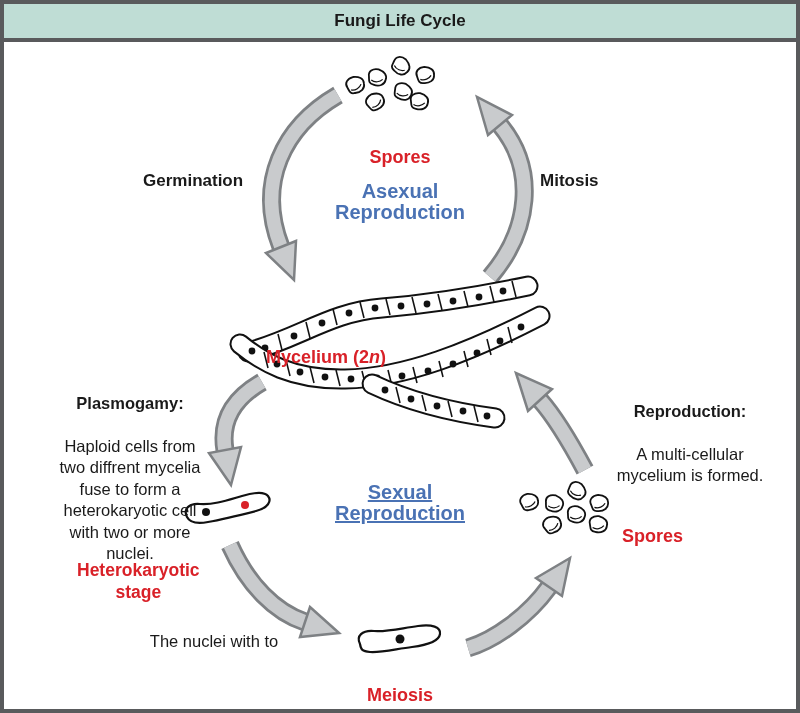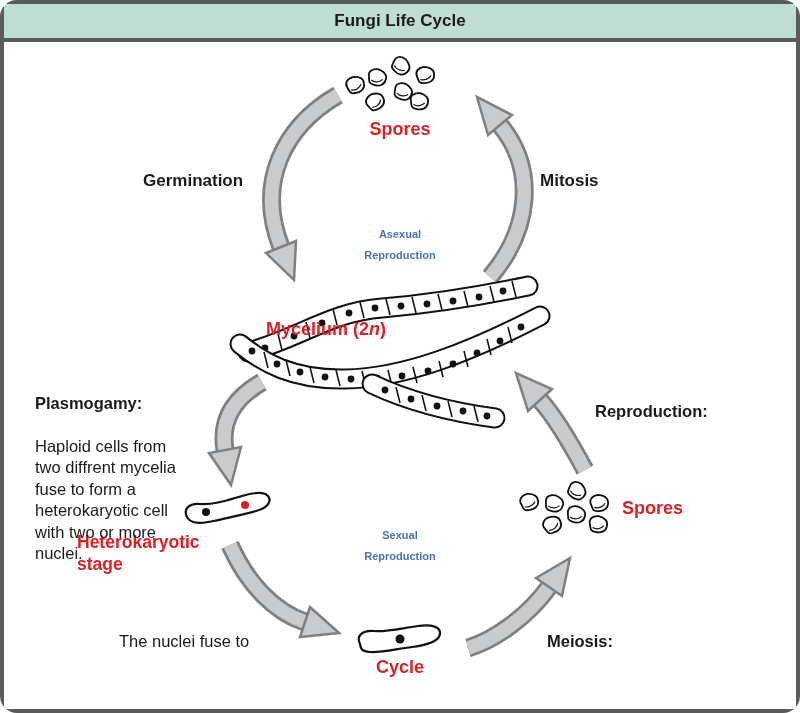--- a/index.html
+++ b/index.html
@@ -1,32 +1,32 @@
 <!DOCTYPE html>
 <html style="--header-bg: #bfddd5; --frame: #595a5c; --ink: #1a1a1a; --red: #d92128; --blue: #4a72b4; --arrow-fill: #c9cbcd; --arrow-stroke: #7e8184; --line-black: #111111;"><head>
 <meta charset="utf-8">
 <style>
   :root{
     --header-bg:#bfddd5; --frame:#595a5c; --ink:#1a1a1a; --red:#d92128;
     --blue:#4a72b4; --arrow-fill:#c9cbcd; --arrow-stroke:#7e8184; --line-black:#111111;
   }
   *{margin:0;padding:0;box-sizing:border-box;}
   body{font-family:"Liberation Sans",sans-serif;background:#fff;}
-  .canvas{position:relative;width:800px;height:713px;background:#fff;overflow:hidden;border-radius:17px;}
+  .canvas{position:relative;width:800px;height:713px;background:#fff;overflow:hidden;}
   .titlebar{position:absolute;left:0;top:0;right:0;height:42px;background:var(--header-bg);
     border:4px solid var(--frame);display:flex;align-items:center;justify-content:center;z-index:1;}
   .titlebar span{font-weight:bold;font-size:17px;color:var(--ink);}
   .content-frame{position:absolute;left:0;top:38px;right:0;bottom:0;background:#fff;
     border:4px solid var(--frame);z-index:0;}
   svg.diagram{position:absolute;left:0;top:0;width:800px;height:713px;z-index:2;}
-  .lbl{position:absolute;z-index:3;color:var(--ink);font-size:16.5px;line-height:21.5px;white-space:pre-line;}
+  .lbl{position:absolute;z-index:3;color:var(--ink);font-size:16.5px;line-height:21.5px;white-space:pre-line;text-align:center;}
   .cx{transform:translateX(-50%);text-align:center;}
-  .red{color:var(--red);font-weight:bold;font-size:18px;line-height:22px;}
+  .red{color:var(--red);font-weight:bold;font-size:18px;line-height:22px;margin-top:28px;}
   .red.small{font-size:17.5px;}
-  .blue{color:var(--blue);font-weight:bold;font-size:11px;line-height:21px;margin-top:43px;}
+  .blue{color:var(--blue);font-weight:bold;font-size:20px;line-height:21px;}
   .proc{font-weight:bold;font-size:17px;}
   .ann{width:190px;}
   .ann .t{font-weight:bold;}
   
   .arrow-outline{fill:none;stroke:var(--arrow-stroke);stroke-width:19;}
   .arrow-fill{fill:none;stroke:var(--arrow-fill);stroke-width:13.5;}
   .arrow-head{fill:var(--arrow-fill);stroke:var(--arrow-stroke);stroke-width:2.5;stroke-linejoin:miter;}
   .tube-outline{fill:none;stroke:var(--line-black);stroke-width:21;stroke-linecap:round;}
   .tube-fill{fill:none;stroke:#ffffff;stroke-width:17;stroke-linecap:round;}
   .septum{stroke:var(--line-black);stroke-width:1.6;}
@@ -200,35 +200,36 @@
   <div class="lbl ann" style="left:35px;top:371px;">
     <div class="t">Plasmogamy:</div>
     <div>Haploid cells from
 two diffrent mycelia
 fuse to form a
 heterokaryotic cell
 with two or more
 nuclei.</div>
   </div>
 
-  <div class="lbl blue cx" style="left:400px;top:482px;">Sexual
+  <div class="lbl blue cx" style="left:400px;top:482px;text-decoration:underline;">Sexual
 Reproduction</div>
 
   <div class="lbl ann" style="left:595px;top:379px;">
     <div class="t">Reproduction:</div>
+    <div>A multi-cellular
+mycelium is formed.</div>
   </div>
 
   <div class="lbl red" style="left:622px;top:497px;">Spores</div>
 
   <div class="lbl ann" style="left:119px;top:609px;">
-    <div>The nuclei fuse to</div>
+    <div>The nuclei with to</div>
     
     
   </div>
 
-  <div class="lbl red cx" style="left:400px;top:656px;">Cycle</div>
+  <div class="lbl red cx" style="left:400px;top:656px;">Meiosis</div>
 
   <div class="lbl ann" style="left:547px;top:609px;">
-    <div class="t">Meiosis:</div>
     
   </div>
 
 </div>
 
 </body></html>

